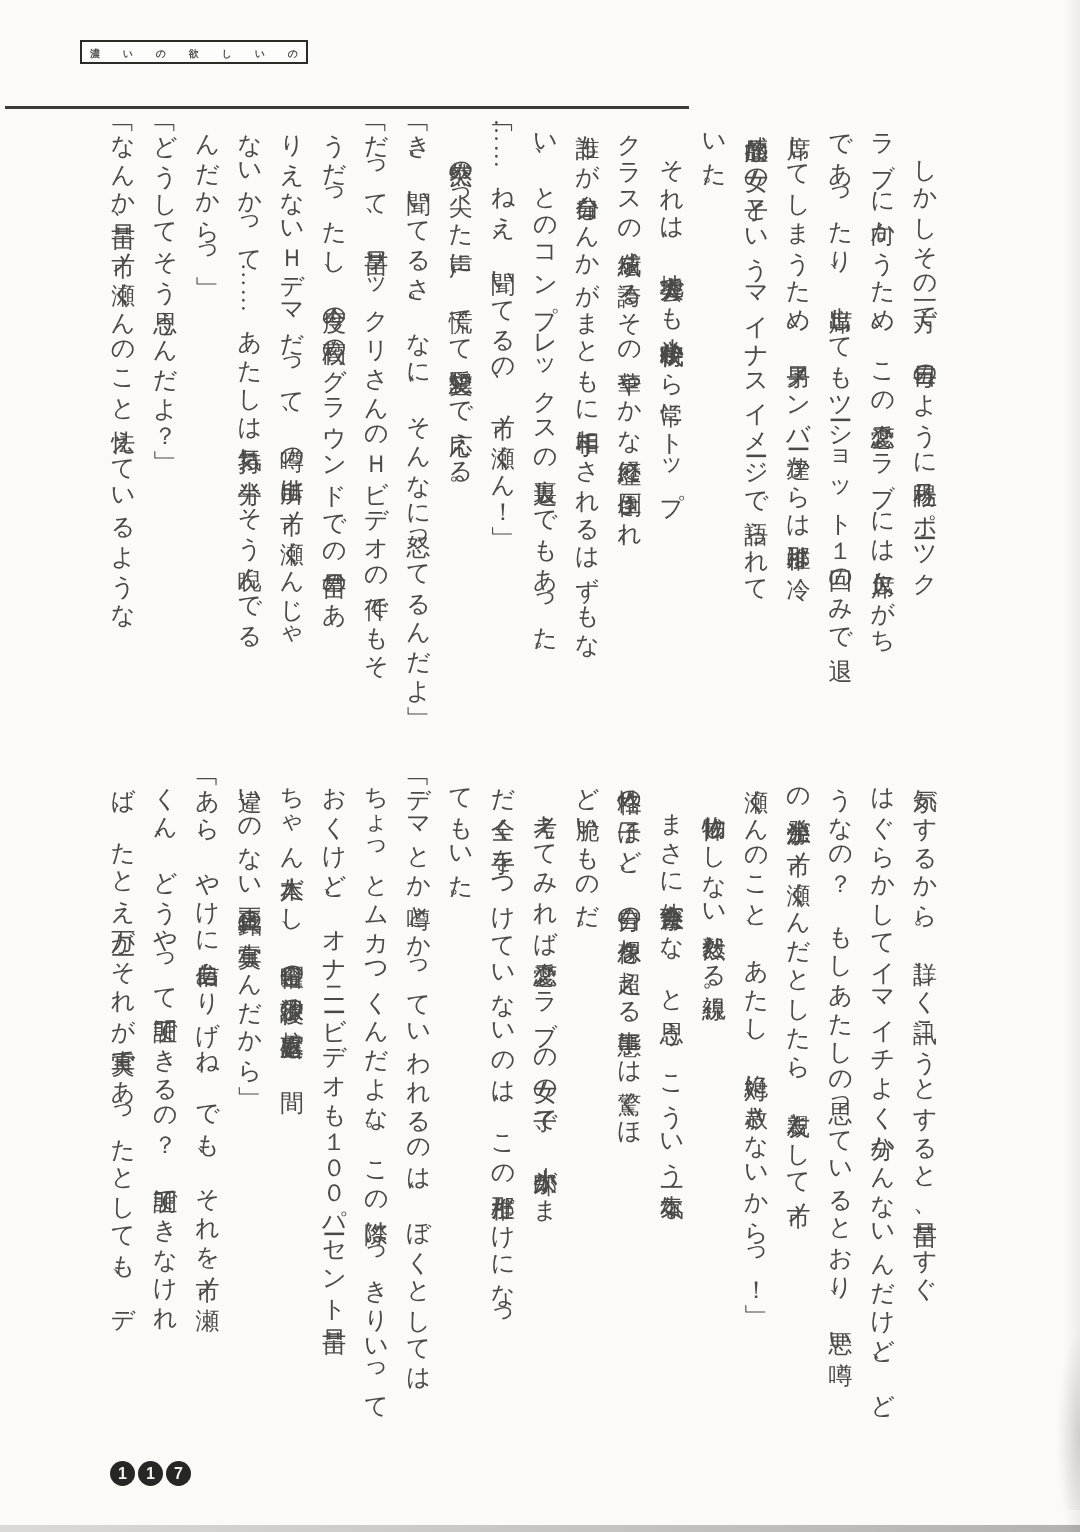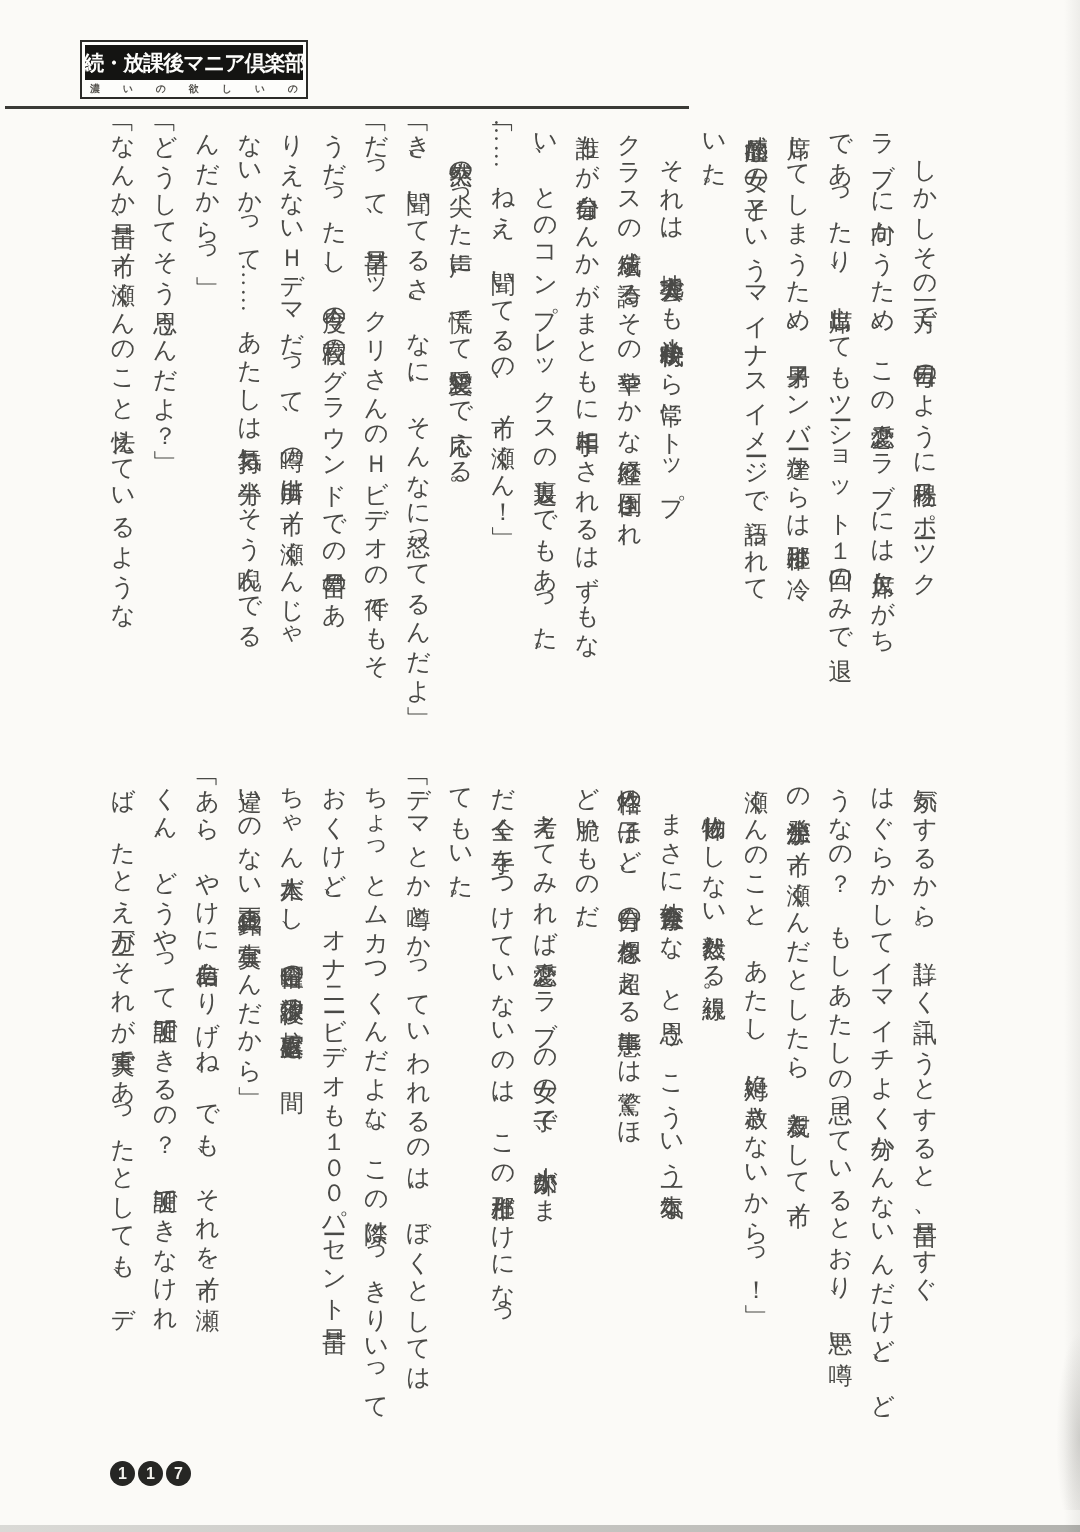--- a/index.html
+++ b/index.html
@@ -61,21 +61,20 @@
     width:25px;height:25px;border-radius:50%;background:#262624;
     color:#f4f3ef;display:flex;align-items:center;justify-content:center;
     font-family:"Liberation Sans","DejaVu Sans",sans-serif;
     font-weight:bold;font-size:16px;
   }
 </style>
 </head>
 <body>
 
 <div class="banner">
-  <div class="banner-bar">続・放課後マニア倶楽部</div>
   <div class="banner-sub">
       <span>濃</span>
       <span>い</span>
       <span>の</span>
       <span>欲</span>
       <span>し</span>
       <span>い</span>
       <span>の</span>
     </div>
 </div>

